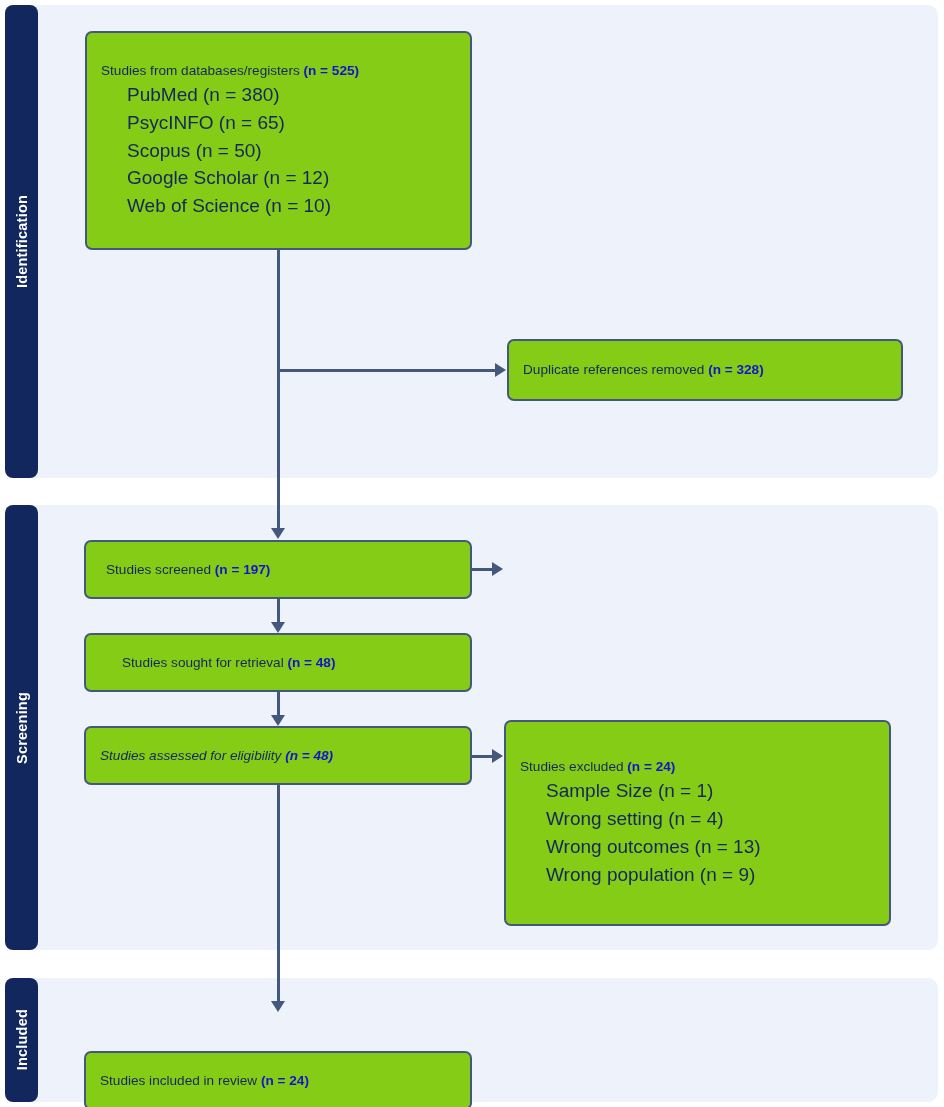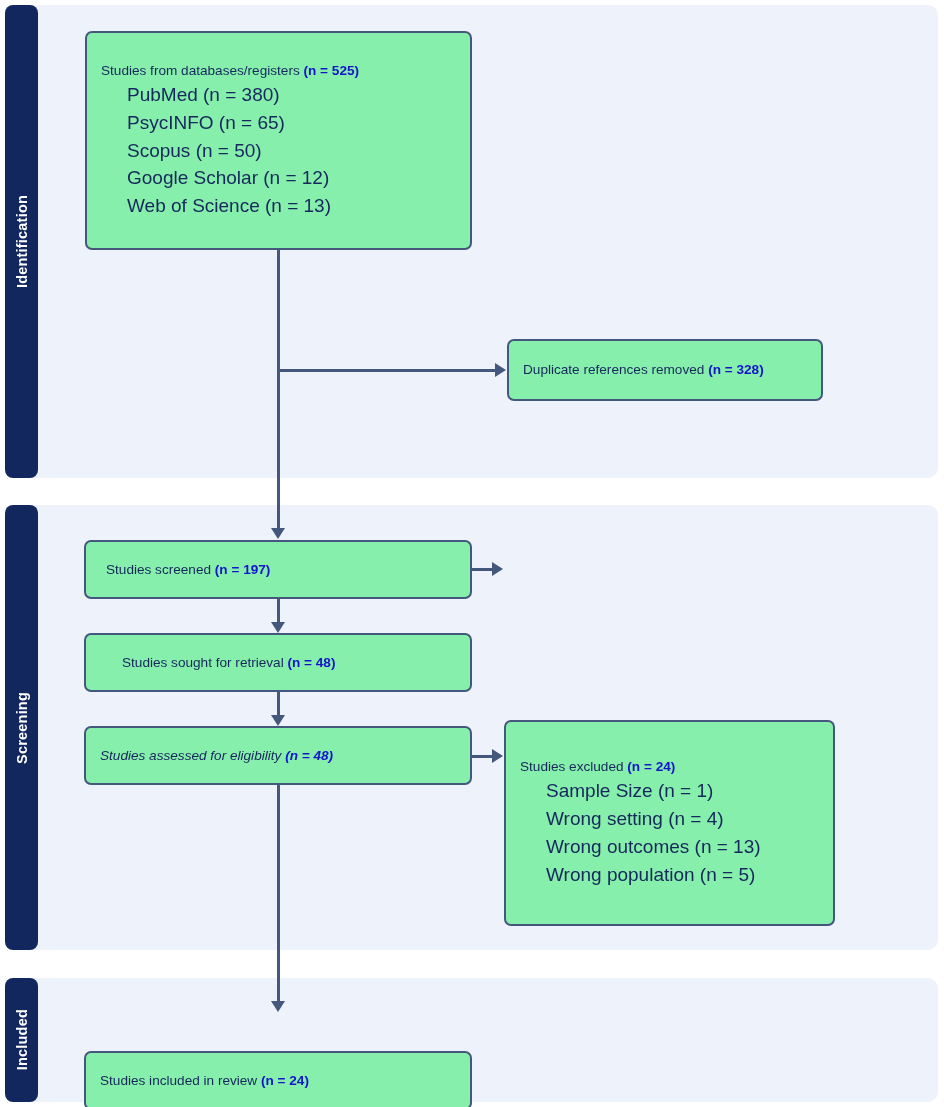--- a/index.html
+++ b/index.html
@@ -50,21 +50,21 @@
     transform: rotate(180deg);
     white-space: nowrap;
   }
   .bar-identification { left: 5px; top: 5px;   height: 473px; }
   .bar-screening      { left: 5px; top: 505px; height: 445px; }
   .bar-included       { left: 5px; top: 978px; height: 124px; }
 
   
   .box {
     position: absolute;
-    background: #86efac;
+    background: #84cc16;
     border: 2.5px solid #44577d;
     border-radius: 7px;
     box-sizing: border-box;
     display: flex;
     align-items: center;
     padding: 0 14px;
   }
   .box-text {
     font-size: 13.6px;
     color: #16275c;
@@ -75,26 +75,26 @@
     font-weight: bold;
   }
   .sub {
     display: block;
     padding-left: 26px;
     font-size: 19px;
     color: #16275c;
   }
 
   .box-databases     { left: 85px;  top: 31px;   width: 387px;  height: 219px; }
-  .box-duplicates    { left: 507px; top: 339px;  width: 316px;  height: 62px;  }
+  .box-duplicates    { left: 507px; top: 339px;  width: 396px;  height: 62px;  }
   .box-screened      { left: 84px;  top: 540px;  width: 388px;  height: 59px; padding-left: 20px;  }
   .box-excl-screened { left: 504px; top: 540px;  width: 387px;  height: 59px;  }
   .box-sought        { left: 84px;  top: 633px;  width: 388px;  height: 59px; padding-left: 36px;  }
   .box-assessed      { left: 84px;  top: 726px;  width: 388px;  height: 59px; font-style: italic;  }
-  .box-excl-detail   { left: 504px; top: 720px;  width: 331px;  height: 206px; }
+  .box-excl-detail   { left: 504px; top: 720px;  width: 387px;  height: 206px; }
   .box-included      { left: 84px;  top: 1013px; width: 388px;  height: 59px; margin-top: 38px;  }
 
   
   .conn { position: absolute; background: #44577d; }
   .vline { width: 2.6px; }
   .hline { height: 2.6px; }
 
   .arrow-down {
     position: absolute;
     width: 0; height: 0;
@@ -150,21 +150,21 @@
   <div class="conn vline" style="left:277px; top:785px; height:217px;"></div>
   <div class="arrow-down" style="left:271px; top:1001px;"></div>
 
   <div class="box box-databases">
     <div class="box-text">
       <span>Studies from databases/registers </span><span class="hl">(n = 525)</span>
       <span class="sub">PubMed (n = 380)</span>
       <span class="sub">PsycINFO (n = 65)</span>
       <span class="sub">Scopus (n = 50)</span>
       <span class="sub">Google Scholar (n = 12)</span>
-      <span class="sub">Web of Science (n = 13)</span>
+      <span class="sub">Web of Science (n = 10)</span>
     </div>
   </div>
 
   <div class="box box-duplicates">
     <div class="box-text">
       <span>Duplicate references removed </span><span class="hl">(n = 328)</span>
     </div>
   </div>
 
   <div class="box box-screened">
@@ -185,21 +185,21 @@
       <span>Studies assessed for eligibility </span><span class="hl">(n = 48)</span>
     </div>
   </div>
 
   <div class="box box-excl-detail">
     <div class="box-text">
       <span>Studies excluded </span><span class="hl">(n = 24)</span>
       <span class="sub">Sample Size (n = 1)</span>
       <span class="sub">Wrong setting (n = 4)</span>
       <span class="sub">Wrong outcomes (n = 13)</span>
-      <span class="sub">Wrong population (n = 5)</span>
+      <span class="sub">Wrong population (n = 9)</span>
     </div>
   </div>
 
   <div class="box box-included">
     <div class="box-text">
       <span>Studies included in review </span><span class="hl">(n = 24)</span>
     </div>
   </div>
 
 </div>

